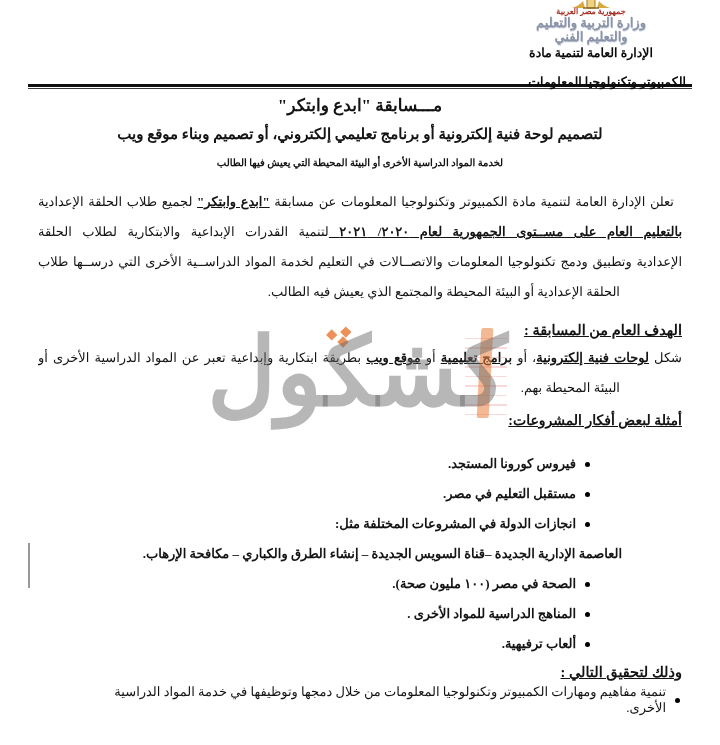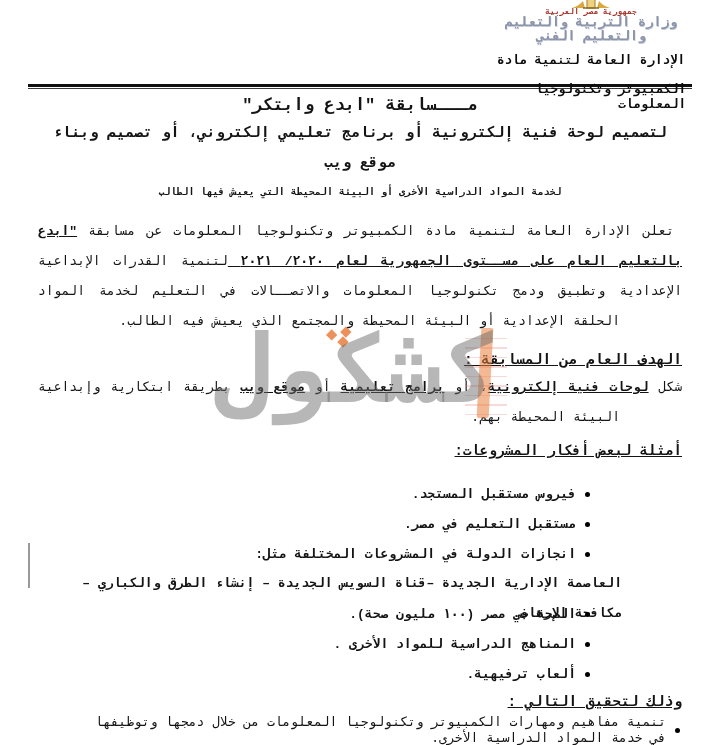--- a/index.html
+++ b/index.html
@@ -1,30 +1,30 @@
 <!DOCTYPE html>
 <html lang="ar"><head>
 <meta charset="utf-8">
 <style>
   html,body{margin:0;padding:0;background:#fff;}
   .page{
     position:relative;width:664px;height:745px;background:#ffffff;
-    font-family:Liberation Mono, monospace;color:#141414;direction:rtl;
+    font-family:Liberation Serif, serif;color:#141414;direction:rtl;
     overflow:hidden;margin:0 auto;
   }
   .content{padding:0 10px;}
   
   .header{position:relative;height:84px;}
   .header-col{position:absolute;top:0;right:6px;width:190px;text-align:center;}
   .eagle-wrap{height:9px;overflow:visible;margin-top:-2px;}
   .eagle-wrap svg{display:block;margin:0 auto;}
   .republic{font-size:8px;line-height:9px;font-weight:bold;color:#a83228;}
   .ministry{font-size:13px;line-height:14px;font-weight:bold;color:#8a93a8;
     text-shadow:0.5px 0.5px 0 #c3c9d6;letter-spacing:0.5px;text-align:center;}
-  .dept{font-size:12.5px;line-height:15.5px;font-weight:bold;color:#0c0c0c;margin-top:10px;}
+  .dept{font-size:12.5px;line-height:15.5px;font-weight:bold;color:#0c0c0c;margin-top:2px;}
   .rule{border-top:3px solid #101010;border-bottom:1px solid #3a3a3a;height:1px;}
   
   .t1{text-align:center;font-size:17px;font-weight:800;line-height:26px;margin-top:4px;}
   .t2{text-align:center;font-size:15px;font-weight:800;line-height:30px;}
   .t3{text-align:center;font-size:10px;font-weight:800;line-height:28px;height:28px;}
   
   .para{margin-top:10px;}
   .line{font-size:13px;line-height:30px;height:30px;overflow:hidden;}
   .justify{text-align:justify;text-align-last:justify;}
   .lastline{text-align:right;text-align-last:right;margin-left:0;margin-right:62px;}
@@ -95,21 +95,21 @@
     <div class="sec-h heavy mt10">الهدف العام من المسابقة :</div>
     <div>
       <div class="line justify"><span>شكل </span><span class="bu">لوحات فنية إلكترونية</span><span>، أو </span><span class="bu">برامج تعليمية</span><span> أو </span><span class="bu">موقع ويب</span><span> بطريقة ابتكارية وإبداعية تعبر عن المواد الدراسية الأخرى أو</span></div>
       <div class="line lastline">البيئة المحيطة بهم.</div>
     </div>
 
     <div class="sec-h mt5">أمثلة لبعض أفكار المشروعات:</div>
     <div class="list1 mt15">
       <div class="lrow">
           <span class="dot"></span>
-          <span class="btext">فيروس مستقبل المستجد.</span>
+          <span class="btext">فيروس كورونا المستجد.</span>
         </div>
       <div class="lrow">
           <span class="dot"></span>
           <span class="btext">مستقبل التعليم في مصر.</span>
         </div>
       <div class="lrow">
           <span class="dot"></span>
           <span class="btext">انجازات الدولة في المشروعات المختلفة مثل:</span>
         </div>
       <div class="sub-line">العاصمة الإدارية الجديدة –قناة السويس الجديدة – إنشاء الطرق والكباري – مكافحة الإرهاب.</div>

